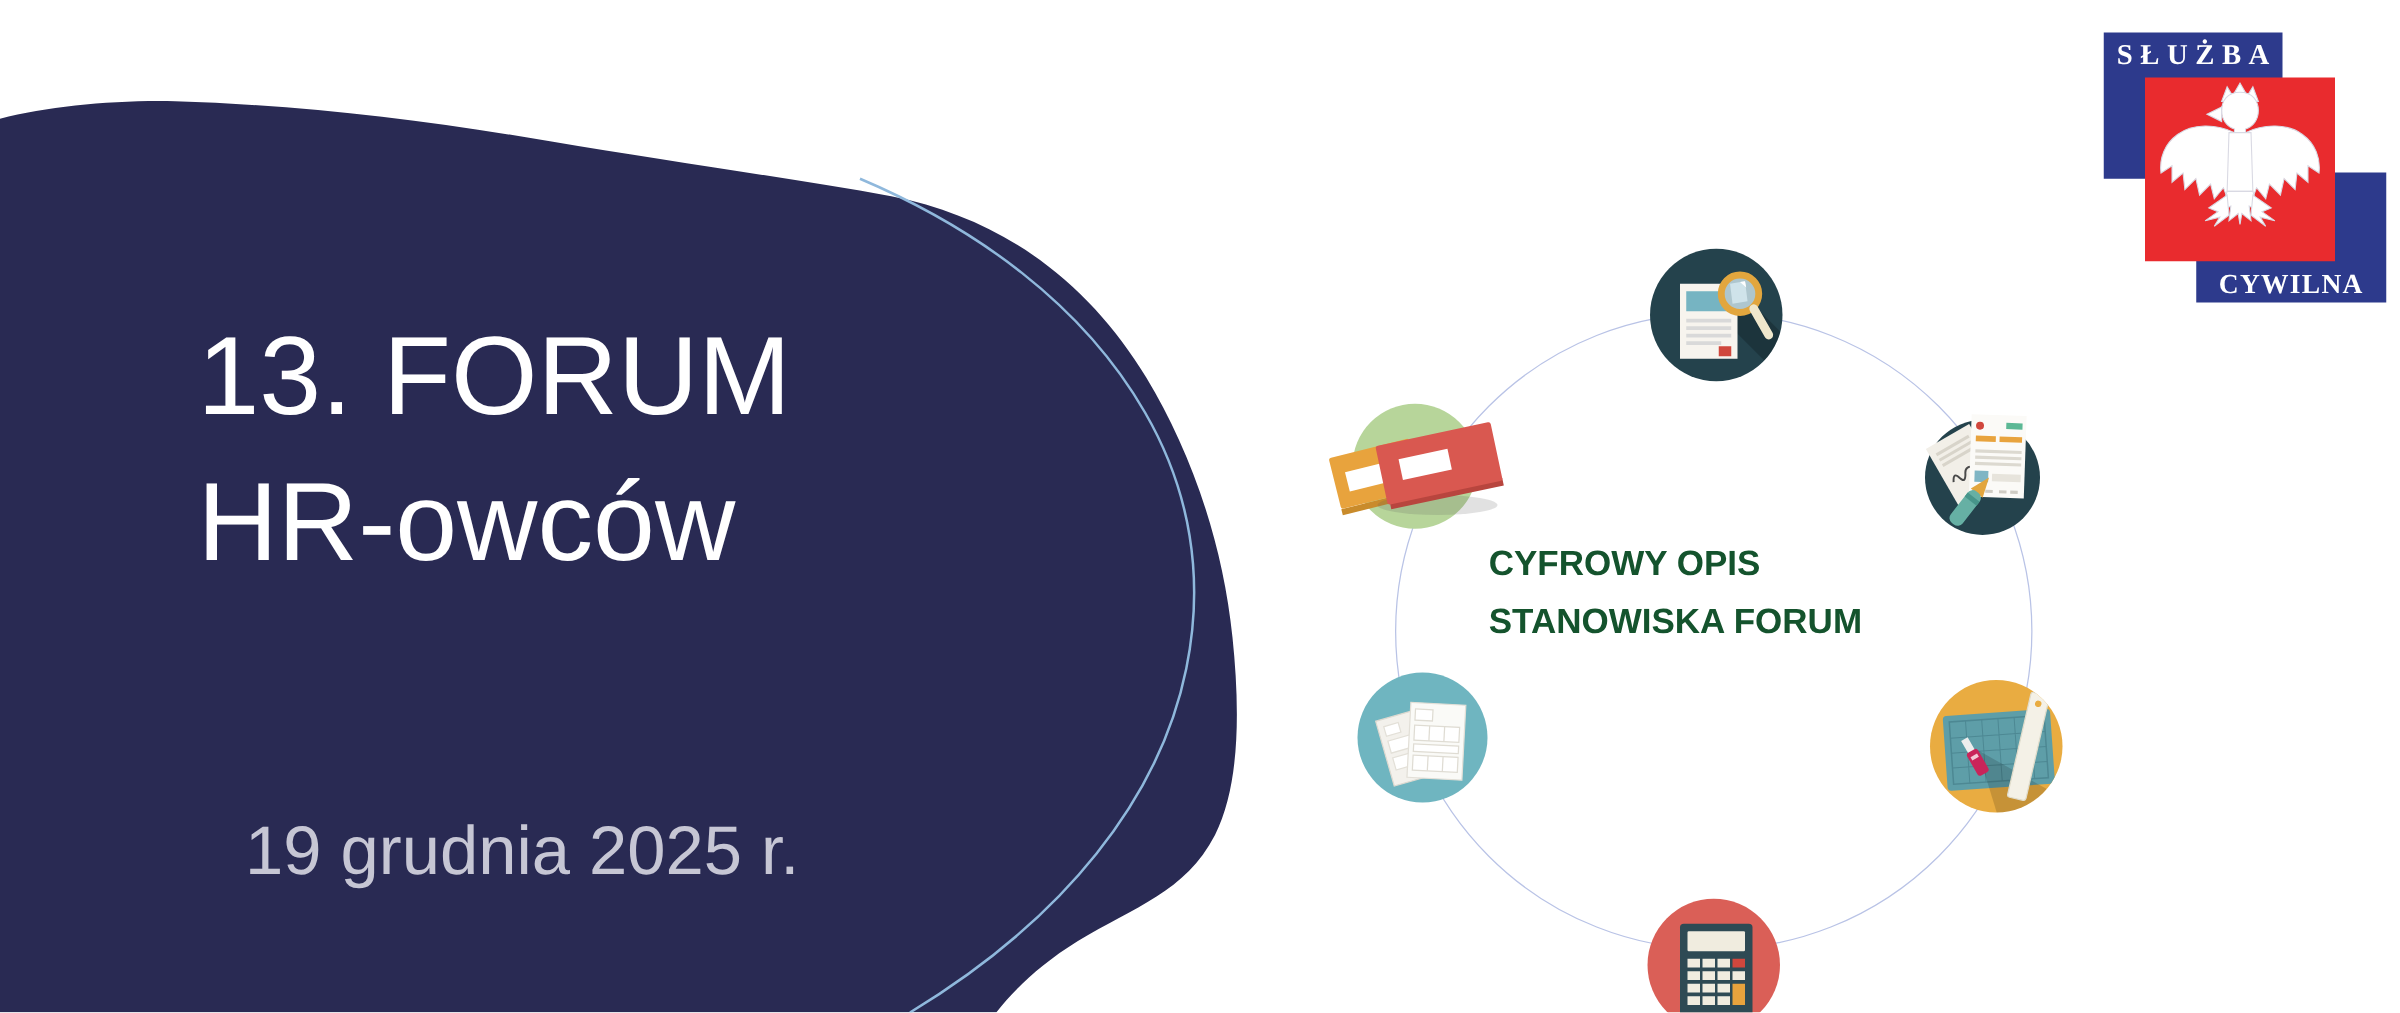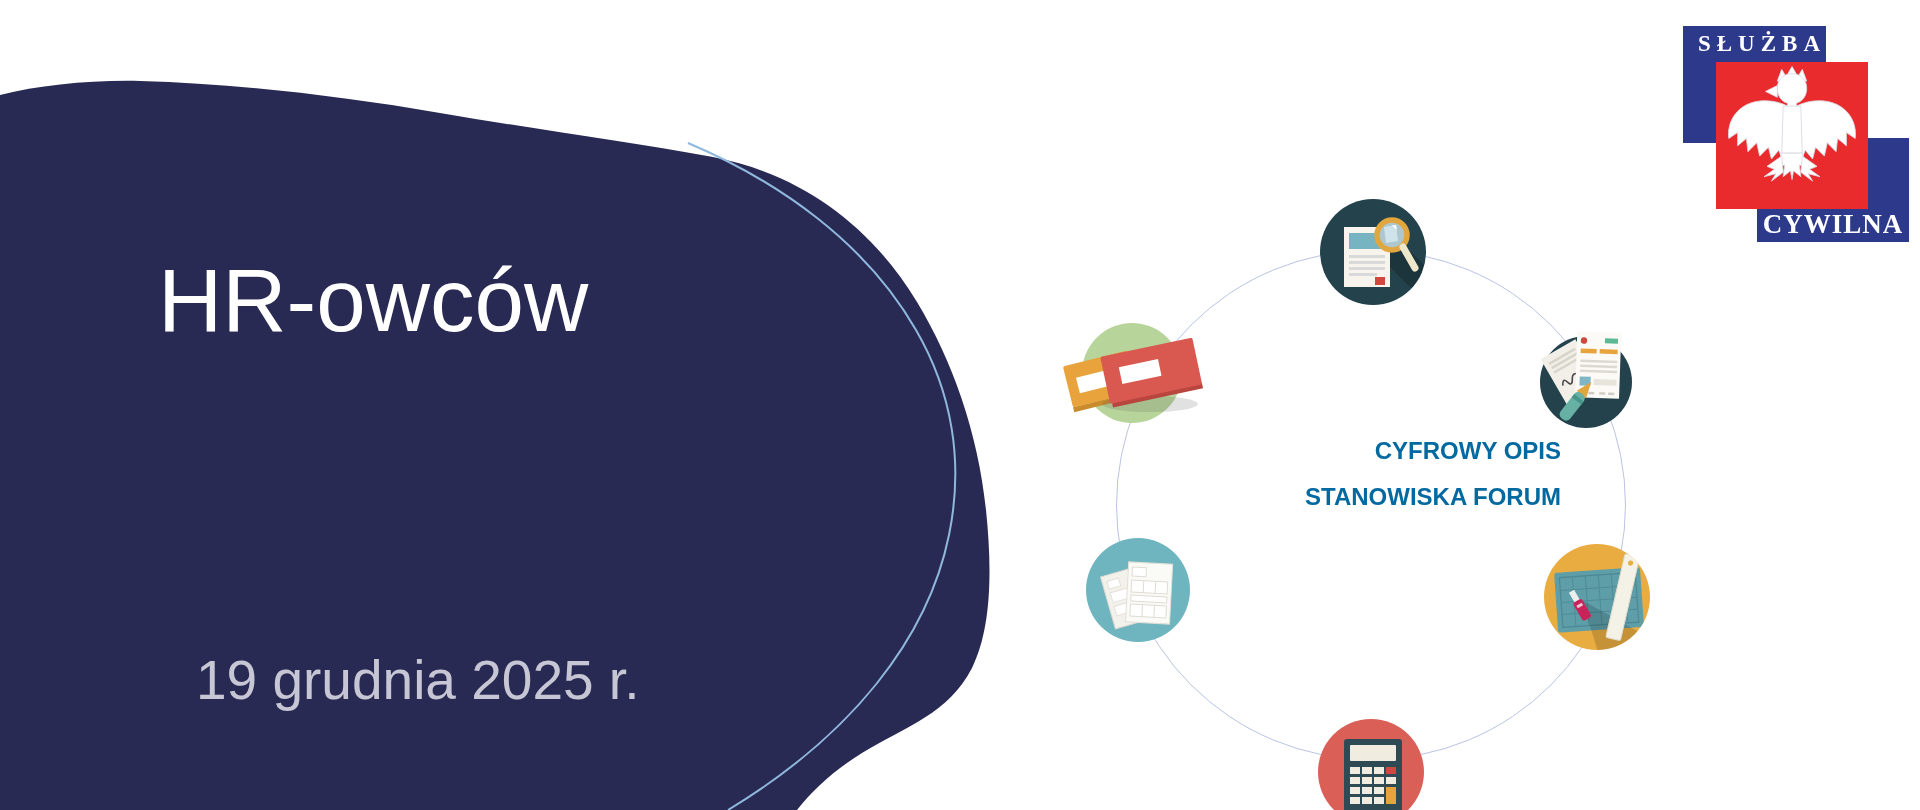--- a/index.html
+++ b/index.html
@@ -20,38 +20,38 @@
     position:absolute;left:196px;top:648px;width:620px;
     color:#c6c6d4;font-weight:300;font-size:55px;line-height:64px;
   }
   
   .diagram-circle{
     position:absolute;left:1116px;top:250px;width:510px;height:510px;
     border:1.5px solid #b9c3e6;border-radius:50%;
   }
   .diagram-center{
     position:absolute;left:1191px;top:428px;width:370px;
-    text-align:right;color:#0369a1;font-weight:700;
-    font-size:24px;line-height:46px;letter-spacing:0px;
+    text-align:left;color:#14532d;font-weight:700;
+    font-size:28px;line-height:46px;letter-spacing:0px;
   }
   .dicon{position:absolute;}
   
   .logo{position:absolute;left:1683px;top:26px;width:230px;height:220px;}
   .logo .sq{position:absolute;}
   .logo .blue{background:#2d3a8c;}
   .logo .red{background:#e92b2e;}
   .logo-top-text{
-    position:absolute;left:0;top:5px;width:100%;text-align:right;
+    position:absolute;left:0;top:5px;width:100%;text-align:center;
     color:#fff;font-family:"Liberation Serif",serif;font-weight:700;
     font-size:23px;letter-spacing:6px;text-indent:6px;
   }
   .logo-bottom-text{
     position:absolute;left:0;bottom:2px;width:100%;text-align:center;
     color:#fff;font-family:"Liberation Serif",serif;font-weight:700;
-    font-size:27px;letter-spacing:1px;
+    font-size:22px;letter-spacing:1px;
   }
 </style>
 </head>
 <body>
 
 <div id="stage">
 
   <svg class="blob-svg" viewBox="0 0 1010 810" aria-hidden="true">
     <path fill="#292a53" d="M 0 95
          C 40 85 90 80 140 81
@@ -63,20 +63,21 @@
          C 948 714 908 725 862 753
          C 833 771 813 790 797 810
          L 0 810 Z"></path>
     <path fill="none" stroke="#8fb8dc" stroke-width="2" d="M 688 143
          C 780 182 866 243 916 330
          C 952 392 964 462 949 535
          C 928 638 852 735 728 810"></path>
   </svg>
 
   <div class="slide-title">
+    <div>13. FORUM</div>
     <div>HR-owców</div>
   </div>
 
   <div class="slide-date">19 grudnia 2025 r.</div>
 
   <div class="diagram-circle"></div>
 
   <div class="diagram-center">
     <div>CYFROWY OPIS</div>
     <div>STANOWISKA FORUM</div>

